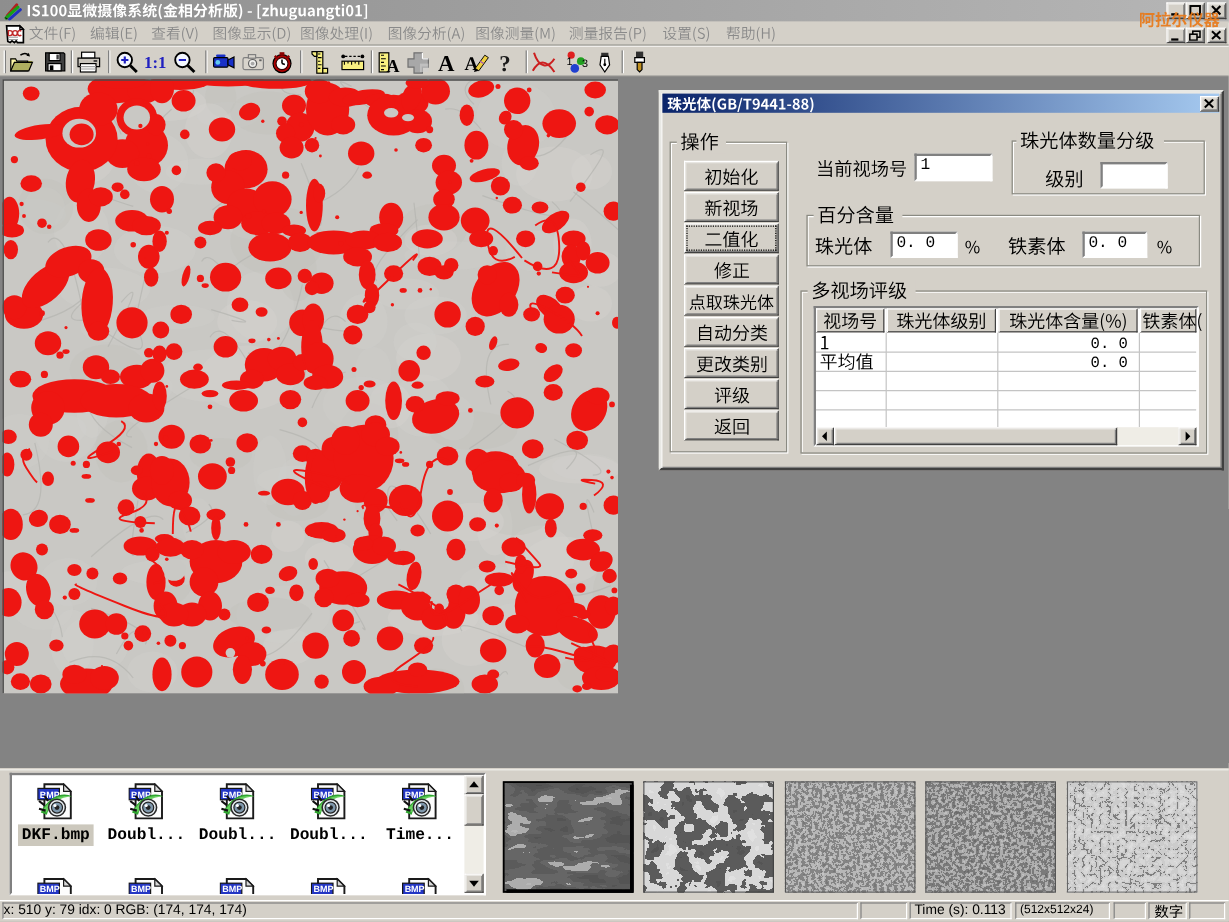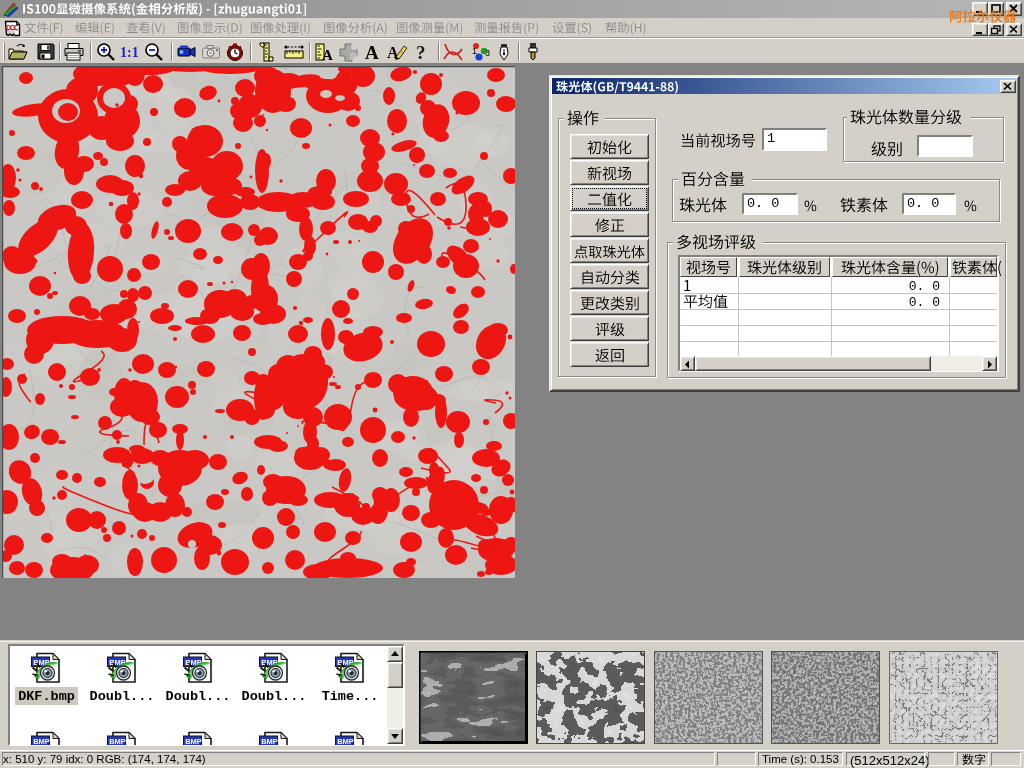--- a/index.html
+++ b/index.html
@@ -1334,22 +1334,22 @@
 </filter>
 <rect x="0" y="0" width="109" height="93" filter="url(#tf4)"></rect>
 <rect x="0.5" y="0.5" width="108" height="92" fill="none" stroke="#666" stroke-width="1"></rect>
 
 </svg>
 <div class="abs" style="left:0;top:750px;width:1024px;height:18px;background:#d4d0c8;border-top:1px solid #fff"></div>
 <div class="abs sunk" style="left:2px;top:752px;width:713px;height:14px"></div>
 <div class="abs" style="left:3px;top:753px;height:13px;font-size:11.5px;color:#000;white-space:nowrap">x: 510 y: 79  idx: 0  RGB: (174, 174, 174)</div>
 <div class="abs sunk" style="left:717px;top:752px;width:39px;height:14px"></div>
 <div class="abs sunk" style="left:758px;top:752px;width:85px;height:14px"></div>
-<div class="abs" style="left:762px;top:753px;height:13px;font-size:11.5px;color:#000;white-space:nowrap">Time (s): 0.153</div>
+<div class="abs" style="left:762px;top:753px;height:13px;font-size:11.5px;color:#000;white-space:nowrap">Time (s): 0.113</div>
 <div class="abs sunk" style="left:846px;top:752px;width:79px;height:14px"></div>
-<div class="abs" style="left:850px;top:753px;height:13px;font-size:13px;color:#000;white-space:nowrap">(512x512x24)</div>
+<div class="abs" style="left:850px;top:753px;height:13px;font-size:10px;color:#000;white-space:nowrap">(512x512x24)</div>
 <div class="abs sunk" style="left:928px;top:752px;width:27px;height:14px"></div>
 <div class="abs sunk" style="left:957px;top:752px;width:32px;height:14px"></div>
 <svg style="position:absolute;left:962px;top:752.0px;overflow:visible" width="26" height="15">
     <g transform="translate(0,12.0)">
       <path d="M5.3 -9.9C5.1 -9.4 4.7 -8.7 4.4 -8.3L5.0 -8.0C5.3 -8.4 5.7 -9.0 6.1 -9.5ZM1.1 -9.5C1.4 -9.0 1.7 -8.4 1.8 -7.9L2.5 -8.2C2.4 -8.7 2.1 -9.3 1.7 -9.8ZM4.9 -3.1C4.6 -2.5 4.3 -2.0 3.8 -1.5C3.3 -1.7 2.9 -2.0 2.4 -2.2C2.6 -2.4 2.8 -2.8 3.0 -3.1ZM1.3 -1.8C1.9 -1.6 2.6 -1.3 3.2 -1.0C2.4 -0.4 1.5 -0.1 0.5 0.2C0.6 0.3 0.8 0.6 0.9 0.9C2.0 0.6 3.0 0.1 3.9 -0.6C4.3 -0.4 4.7 -0.1 4.9 0.1L5.5 -0.5C5.2 -0.7 4.9 -0.9 4.5 -1.1C5.1 -1.8 5.6 -2.7 5.9 -3.7L5.4 -3.9L5.3 -3.9H3.3L3.6 -4.5L2.8 -4.6C2.7 -4.4 2.6 -4.1 2.5 -3.9H0.8V-3.1H2.1C1.8 -2.6 1.6 -2.2 1.3 -1.8ZM3.1 -10.1V-7.8H0.6V-7.1H2.8C2.2 -6.3 1.3 -5.6 0.5 -5.2C0.6 -5.1 0.9 -4.7 1.0 -4.5C1.7 -4.9 2.5 -5.6 3.1 -6.3V-4.8H3.9V-6.5C4.5 -6.1 5.2 -5.5 5.5 -5.2L6.0 -5.9C5.7 -6.1 4.7 -6.7 4.1 -7.1H6.4V-7.8H3.9V-10.1ZM7.5 -10.0C7.2 -7.9 6.7 -5.9 5.8 -4.6C6.0 -4.5 6.3 -4.2 6.5 -4.0C6.8 -4.5 7.0 -5.0 7.3 -5.6C7.5 -4.4 7.9 -3.3 8.3 -2.4C7.7 -1.2 6.7 -0.4 5.4 0.3C5.6 0.4 5.8 0.8 5.9 1.0C7.1 0.3 8.1 -0.5 8.8 -1.5C9.4 -0.5 10.1 0.3 11.1 0.9C11.2 0.6 11.5 0.3 11.7 0.1C10.7 -0.4 9.9 -1.3 9.3 -2.4C9.9 -3.6 10.3 -5.1 10.6 -6.9H11.4V-7.8H8.0C8.1 -8.4 8.3 -9.1 8.4 -9.9ZM9.7 -6.9C9.5 -5.5 9.2 -4.3 8.8 -3.3C8.3 -4.4 8.0 -5.6 7.8 -6.9Z M17.5 -4.4V-3.6H12.8V-2.7H17.5V-0.2C17.5 0.0 17.5 0.1 17.2 0.1C17.0 0.1 16.2 0.1 15.4 0.0C15.6 0.3 15.8 0.7 15.8 0.9C16.8 0.9 17.5 0.9 17.9 0.8C18.3 0.6 18.5 0.4 18.5 -0.1V-2.7H23.2V-3.6H18.5V-4.0C19.5 -4.6 20.6 -5.4 21.3 -6.2L20.7 -6.7L20.5 -6.6H14.8V-5.8H19.6C19.0 -5.2 18.2 -4.7 17.5 -4.4ZM17.1 -9.9C17.3 -9.6 17.5 -9.2 17.7 -8.8H13.0V-6.3H13.8V-8.0H22.1V-6.3H23.0V-8.8H18.8C18.6 -9.2 18.3 -9.8 18.0 -10.2Z" fill="#000000"></path>
     </g>
   </svg>
 <div class="abs sunk" style="left:991px;top:752px;width:30px;height:14px"></div>
 </body></html>

